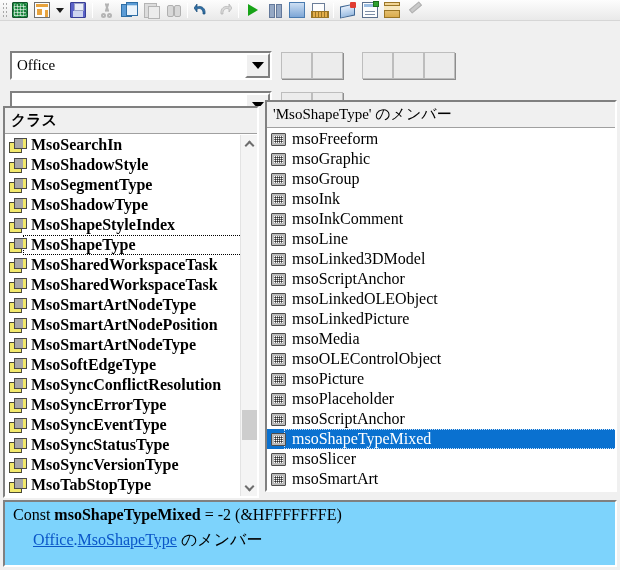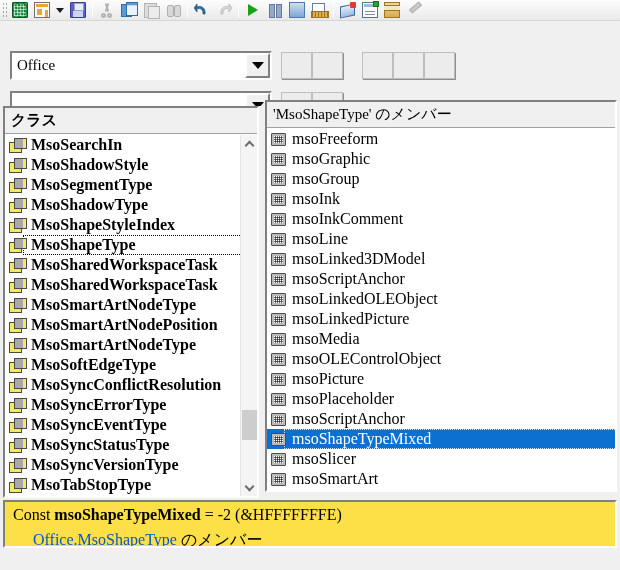--- a/index.html
+++ b/index.html
@@ -346,22 +346,22 @@
   }
 
   
   .splitter {
     position: absolute; left: 259px; top: 106px; width: 6px; height: 392px;
     background: #f0f0f0;
   }
 
   
   #detail {
-    position: absolute; left: 3px; top: 500px; width: 614px; height: 48px;
-    background: #fde047;
+    position: absolute; left: 3px; top: 500px; width: 614px; height: 67px;
+    background: #7dd3fc;
     border: 2px solid;
     border-color: #808080 #ffffff #ffffff #808080;
     overflow: hidden;
     text-align: center;
   }
   .detail-line1 {
     position: absolute; left: 8px; top: 4px;
     font-family: "Liberation Serif", serif;
     font-size: 16px; color: #000; white-space: nowrap;
   }

